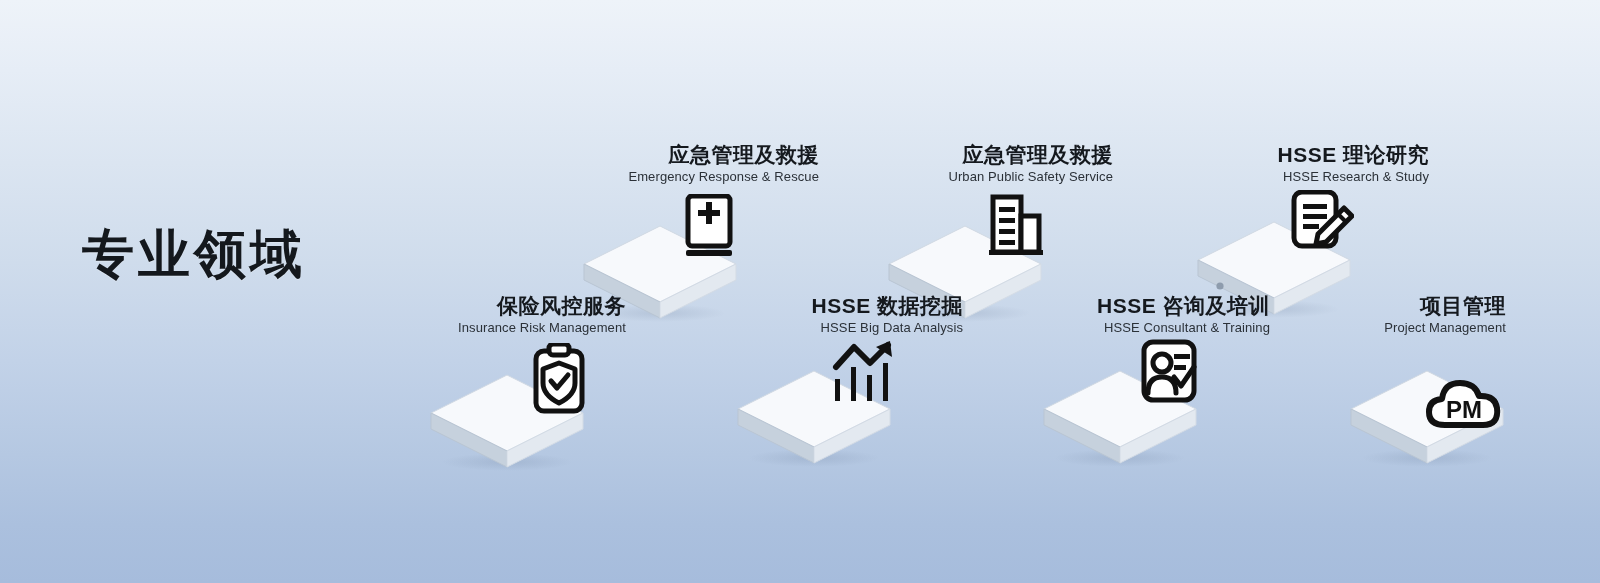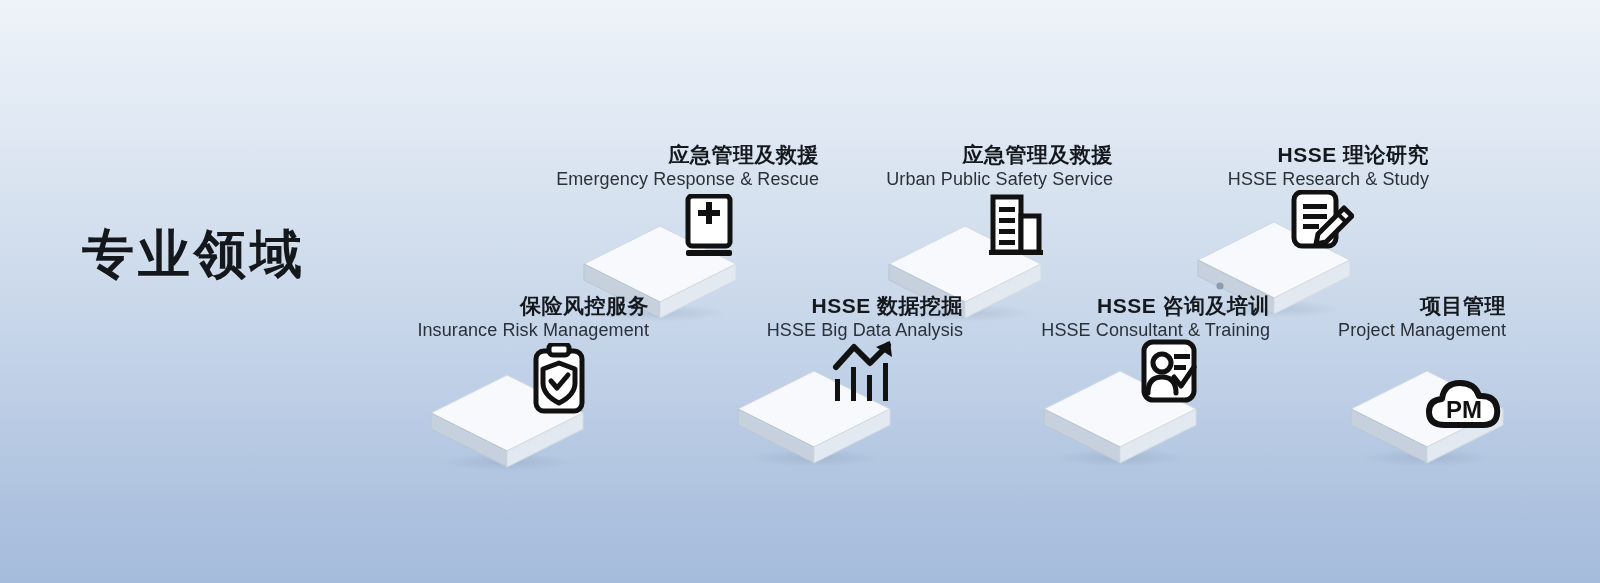--- a/index.html
+++ b/index.html
@@ -49,21 +49,21 @@
   .item-zh {
     font-size: 21px;
     font-weight: bold;
     color: #15191e;
     line-height: 1.05;
     white-space: nowrap;
     letter-spacing: 0.5px;
   }
   .item-en {
     margin-top: 4px;
-    font-size: 18px;
+    font-size: 13px;
     font-weight: normal;
     color: #2b3138;
     line-height: 1.1;
     white-space: nowrap;
     letter-spacing: 0.1px;
   }
 
   
   .pedestal-wrap {
     position: absolute;
@@ -173,21 +173,21 @@
         <rect x="6" y="2" width="42" height="54" rx="8" fill="#ffffff" stroke="#111111" stroke-width="5"></rect>
         <rect x="15" y="14" width="24" height="5" fill="#111111"></rect>
         <rect x="15" y="24" width="24" height="5" fill="#111111"></rect>
         <rect x="15" y="34" width="16" height="5" fill="#111111"></rect>
         <polygon points="56,18 64,26 38,52 28,54 30,44" fill="#ffffff" stroke="#111111" stroke-width="5" stroke-linejoin="round"></polygon>
         <line x1="50" y1="24" x2="58" y2="32" stroke="#111111" stroke-width="4"></line>
       </svg>
     </div>
   </div>
 
-  <div class="item" style="left:499px; top:295px;">
+  <div class="item" style="left:476px; top:295px;">
     <div class="item-zh">保险风控服务</div>
     <div class="item-en">Insurance Risk Management</div>
   </div>
   <div class="pedestal-wrap" style="left:507px; top:343px;">
     <div class="box-shadow-ellipse"></div>
     <svg class="pedestal" viewBox="0 0 160 104">
       <polygon points="80,6 156,44 80,82 4,44" fill="#f7f9fc" stroke="#cfd8e2" stroke-width="1"></polygon>
       <polygon points="4,44 80,82 80,98 4,60" fill="#c6d1dd" stroke="#b9c5d3" stroke-width="1"></polygon>
       <polygon points="156,44 80,82 80,98 156,60" fill="#e3e9f0" stroke="#d3dbe5" stroke-width="1"></polygon>
     </svg>

